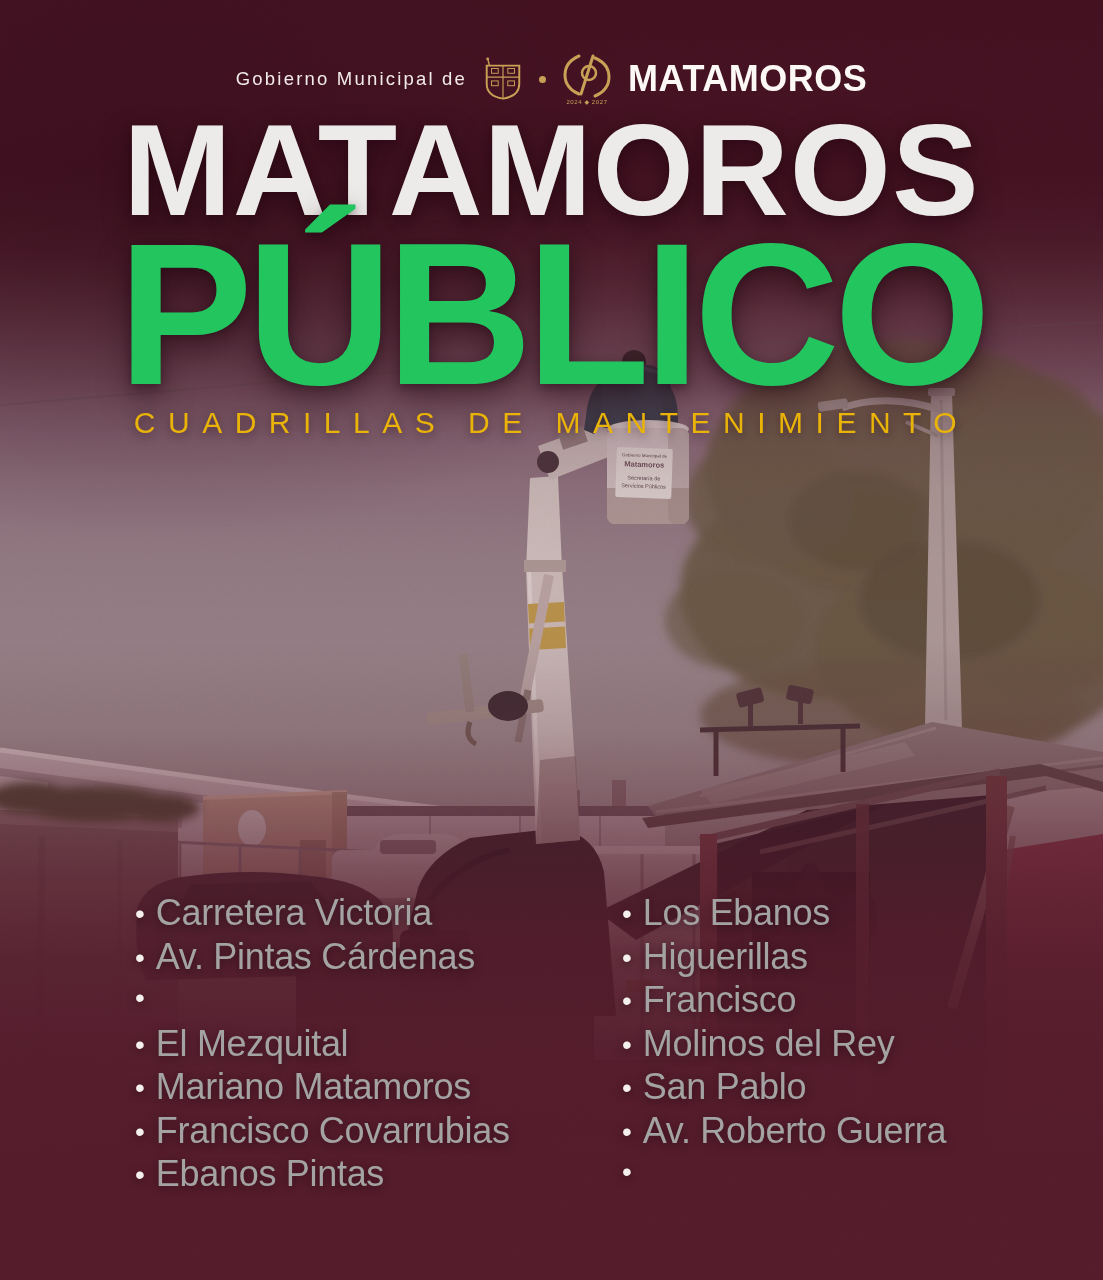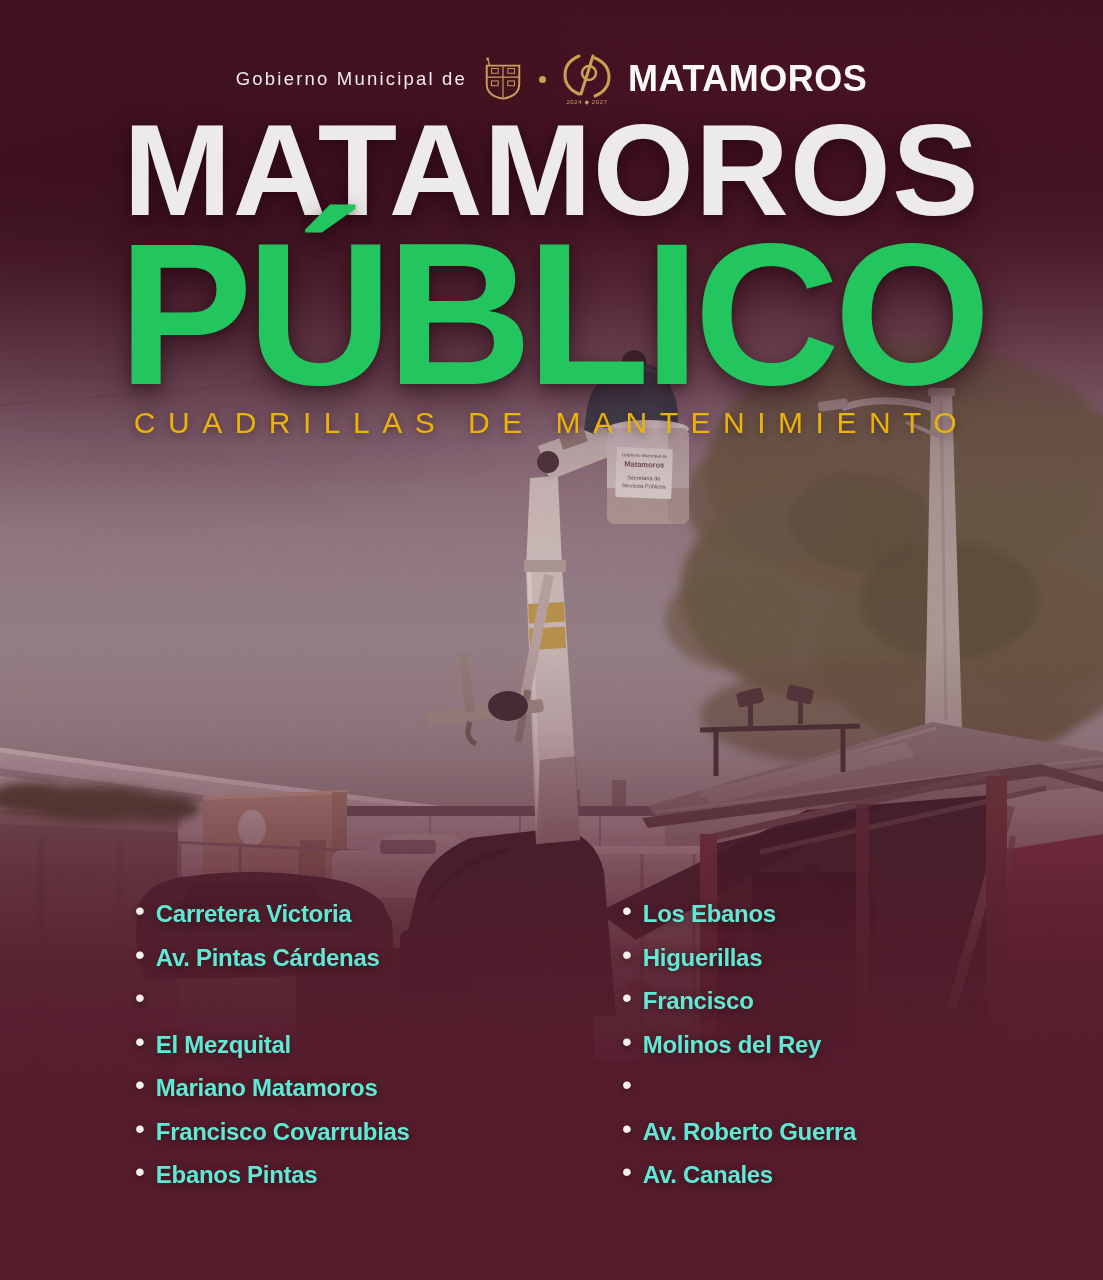--- a/index.html
+++ b/index.html
@@ -48,21 +48,21 @@
       font-size:30px;font-weight:400;letter-spacing:12.5px;color:#eab308;white-space:nowrap;
       text-shadow:0 3px 10px rgba(30,4,14,.45);}
   
   .lists{position:absolute;top:891px;left:0;right:0;}
   .col{position:absolute;top:0;}
   .col-left{left:135px;}
   .col-right{left:622px;}
   .loc-item{display:flex;align-items:baseline;height:43.5px;line-height:43.5px;white-space:nowrap;}
   .loc-bullet{font-size:28px;color:#f3f0ee;margin-right:11px;transform:translateY(-2px);
       text-shadow:0 2px 8px rgba(25,4,12,.5);}
-  .loc-text{font-size:24px;font-weight:700;letter-spacing:-.3px;color:#5eead4;
+  .loc-text{font-size:36px;font-weight:400;letter-spacing:-.3px;color:#a3a3a3;
       text-shadow:0 2px 8px rgba(25,4,12,.5);}
   
   .bt{text-anchor:middle;fill:#5a474d;font-family:"Liberation Sans",sans-serif;}
   .bt1{font-size:4.5px;}
   .bt2{font-size:7.5px;font-weight:700;fill:#6d4f58;}
   .bt3,.bt4{font-size:5.5px;}
 </style>
 </head>
 <body>
 
@@ -352,25 +352,25 @@
           <div class="loc-item">
             <span class="loc-bullet">•</span>
             <span class="loc-text">Francisco</span>
           </div>
           <div class="loc-item">
             <span class="loc-bullet">•</span>
             <span class="loc-text">Molinos del Rey</span>
           </div>
           <div class="loc-item">
             <span class="loc-bullet">•</span>
+            <span class="loc-text">San Pablo</span>
           </div>
           <div class="loc-item">
             <span class="loc-bullet">•</span>
             <span class="loc-text">Av. Roberto Guerra</span>
           </div>
           <div class="loc-item">
             <span class="loc-bullet">•</span>
-            <span class="loc-text">Av. Canales</span>
           </div>
         </div>
     </div>
   </div>
 </div>
 
 </body></html>

